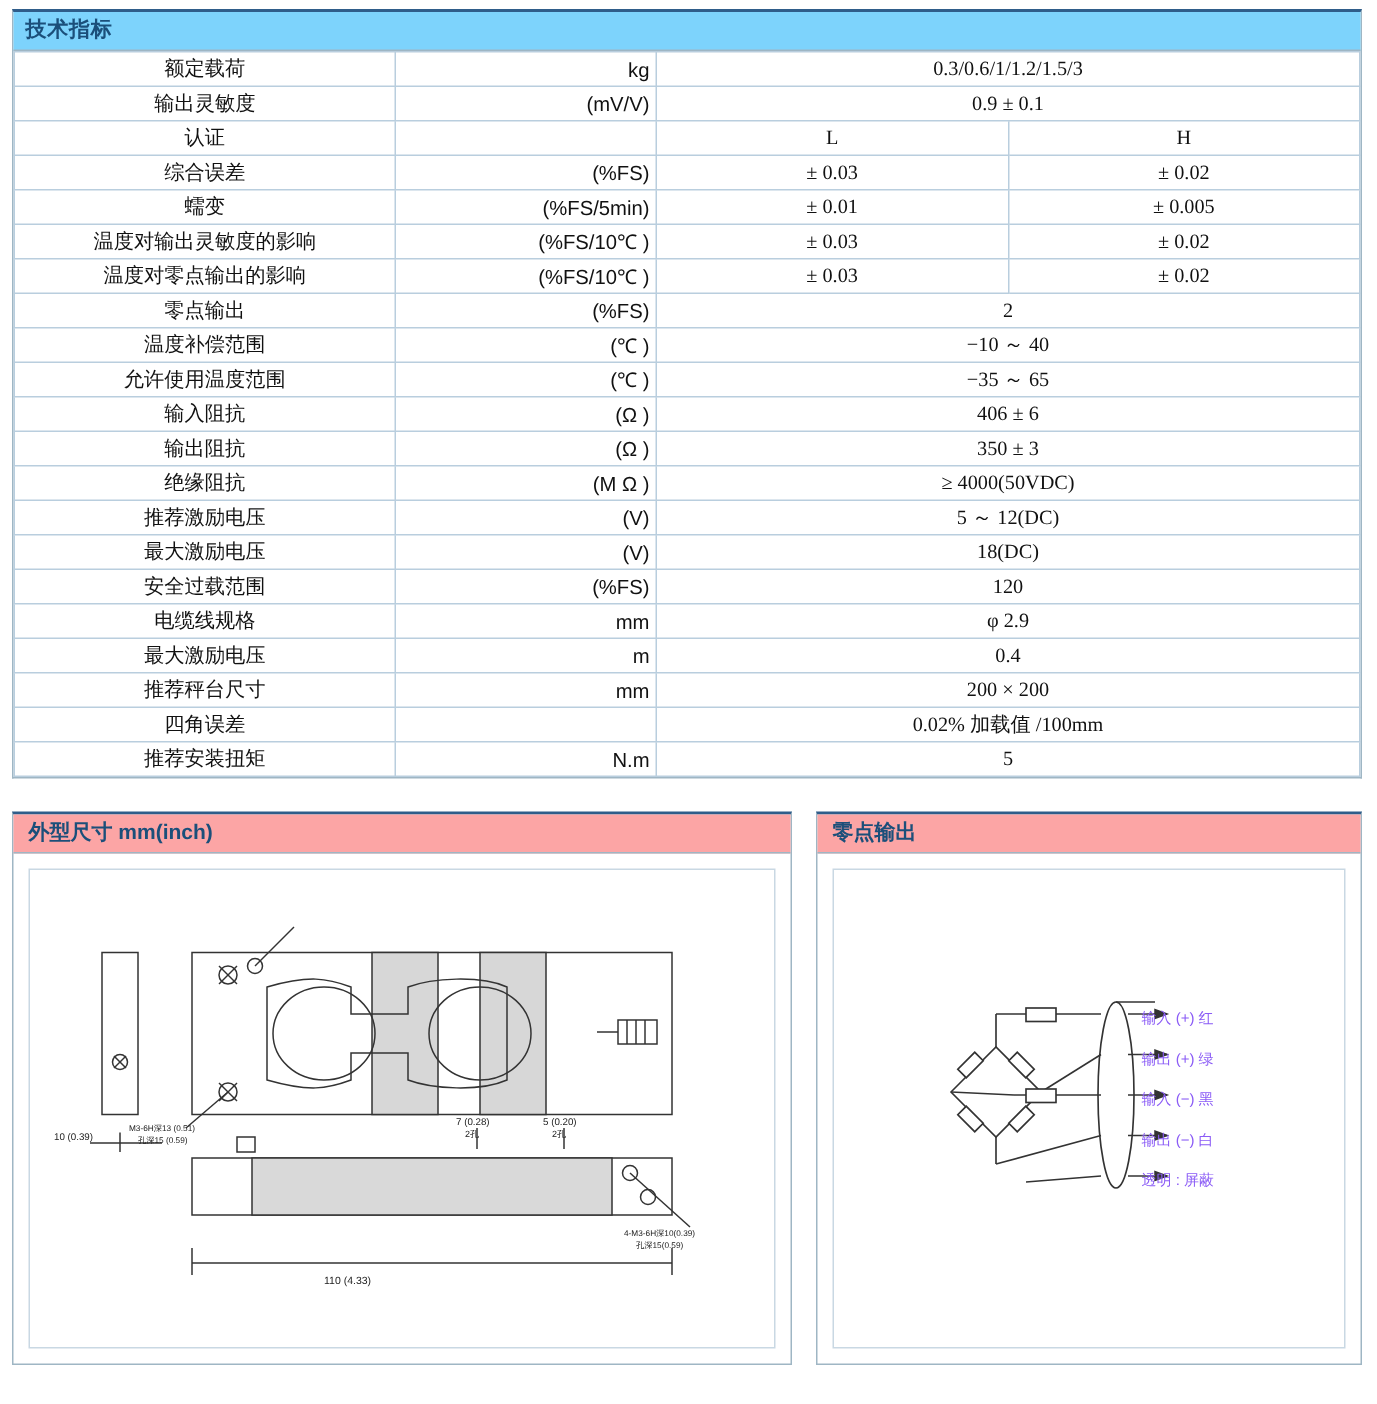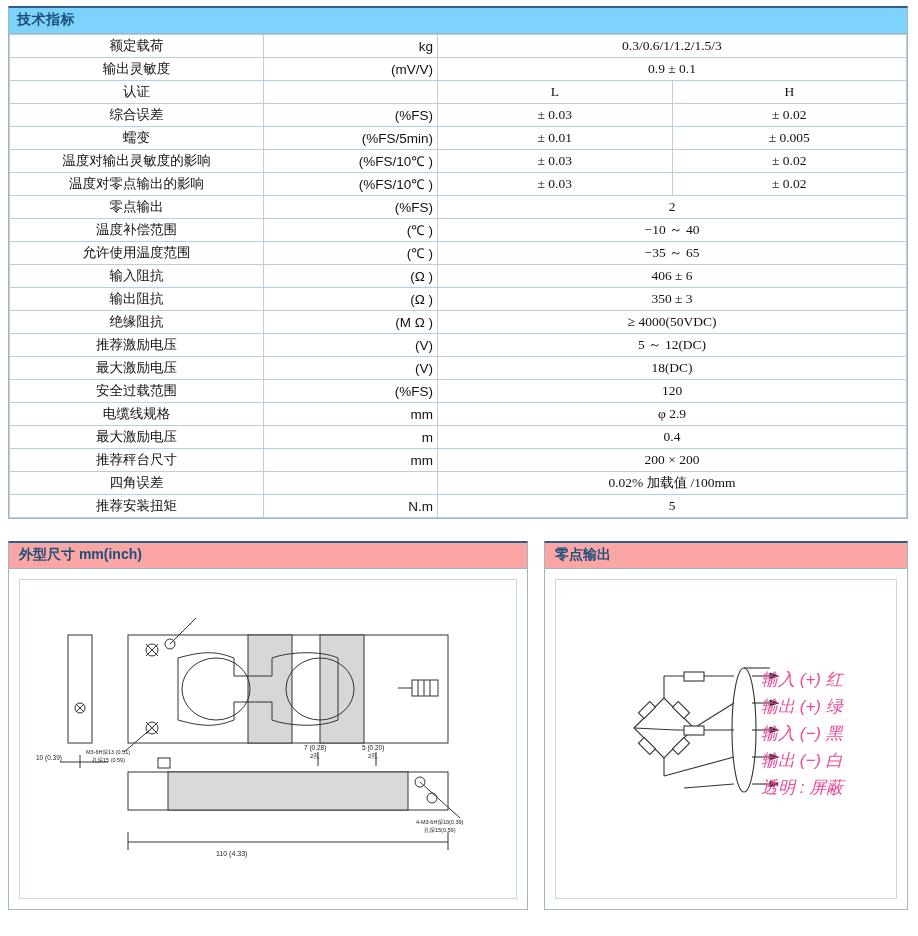--- a/index.html
+++ b/index.html
@@ -106,24 +106,23 @@
   
   .wire-wrap {
     position: relative;
     width: 100%;
     height: 100%;
   }
   .wire-labels {
     position: absolute;
     left: 205px;
     top: 86px;
-    font-size: 17px;
+    font-size: 10px;
     line-height: 27px;
-    color: #ec4899;
-    font-style: italic;
+    color: #8b5cf6;
   }
   .wire-labels div { white-space: nowrap; }
 </style>
 </head>
 <body>
 
 <div class="page">
 
   <div class="spec-block">
     <div class="spec-title">技术指标</div>

